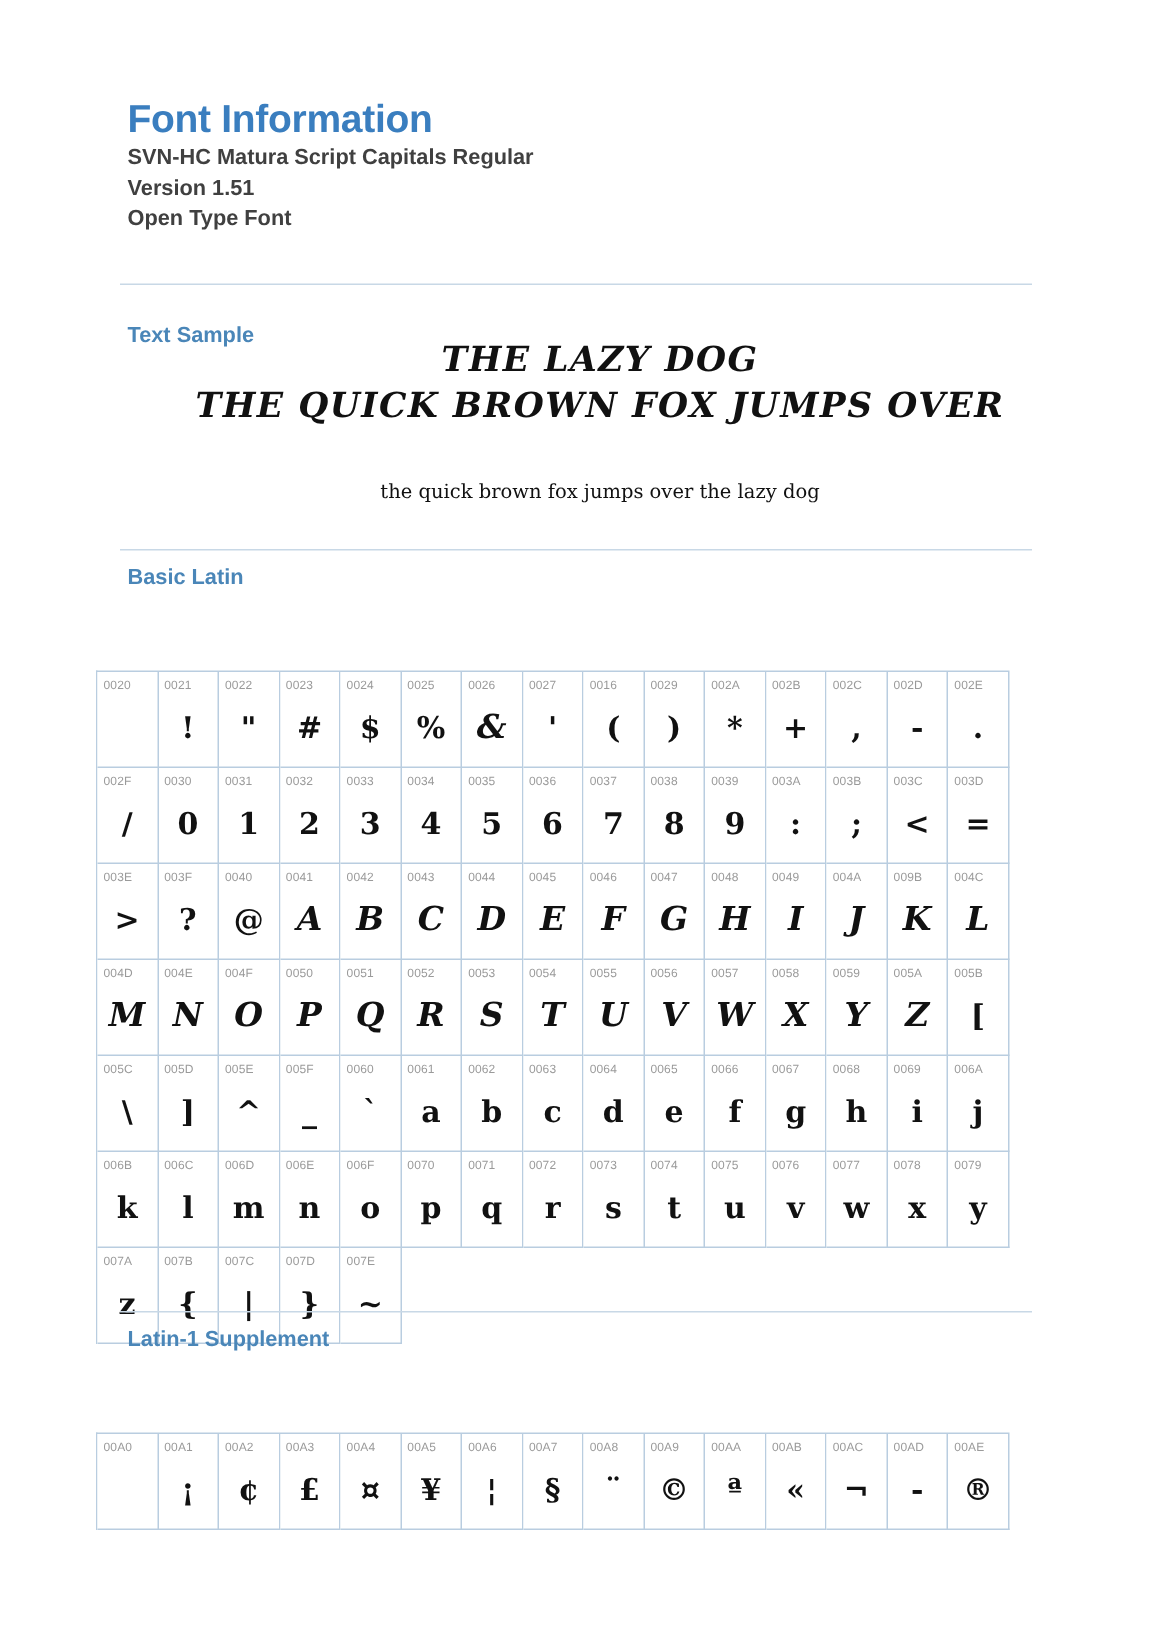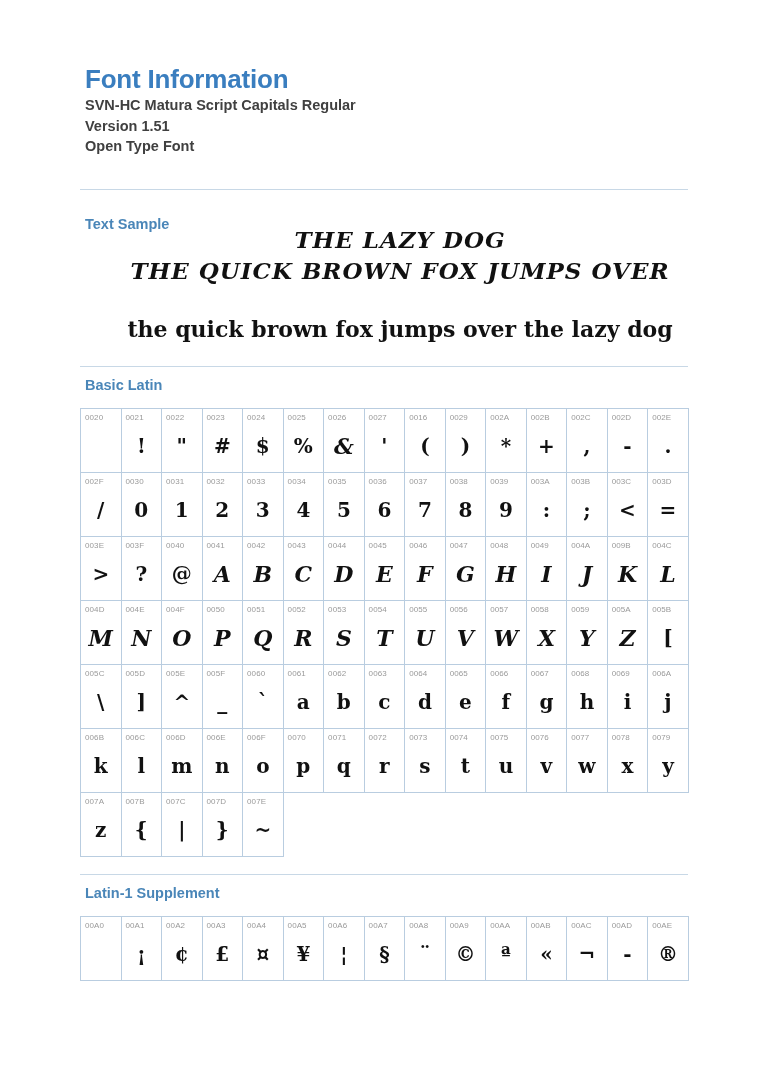--- a/index.html
+++ b/index.html
@@ -16,26 +16,26 @@
              border-top: 1.5px solid #c8d8e6; }
 
   .section-h { position: absolute; left: 85px; font-size: 14.5px; font-weight: bold;
                color: #4a86b8; line-height: 18px; }
 
   .sample-caps { position: absolute; left: 90px; width: 620px; top: 224px;
                  text-align: center; font-family: "DejaVu Serif", serif;
                  font-style: italic; font-weight: bold; font-size: 23px; line-height: 31px;
                  letter-spacing: 1px; color: #111; }
   .sample-lower { position: absolute; left: 90px; width: 620px; top: 318px;
-                  text-align: center; font-family: "DejaVu Serif", serif; font-weight: bold;
-                  font-size: 22px; line-height: 22px; color: #111; }
-
-  .grid { position: absolute; left: 80px; display: grid;
+                  text-align: center; font-family: "DejaVu Serif", serif; font-weight: normal;
+                  font-size: 13px; line-height: 22px; color: #111; }
+
+  .grid { position: absolute; left: 64px; display: grid;
           grid-template-columns: repeat(15, 40.53px);
-          border-top: 1px solid #b9cde0; border-left: 1px solid #b9cde0; }
+          border-top: 1px solid #b9cde0; border-left: 1px solid #b9cde0; margin-top: 39px; }
   .cell { height: 64px; border-right: 1px solid #b9cde0; border-bottom: 1px solid #b9cde0;
           position: relative; box-sizing: border-box; background: #fff; }
   .cell .code { position: absolute; left: 4px; top: 4px; font-size: 8px; color: #9a9a9a;
                 font-family: "Liberation Sans", sans-serif; letter-spacing: 0.1px; }
   .cell .glyph { position: absolute; left: 0; right: 0; top: 22px; text-align: center;
                  font-size: 20px; font-weight: bold; line-height: 30px; color: #111;
                  font-family: "DejaVu Serif", serif; }
   .cell .glyph.script { font-style: italic; font-size: 22px; }
   .grid-bl { top: 408px; }
   .grid-l1 { top: 916px; }

